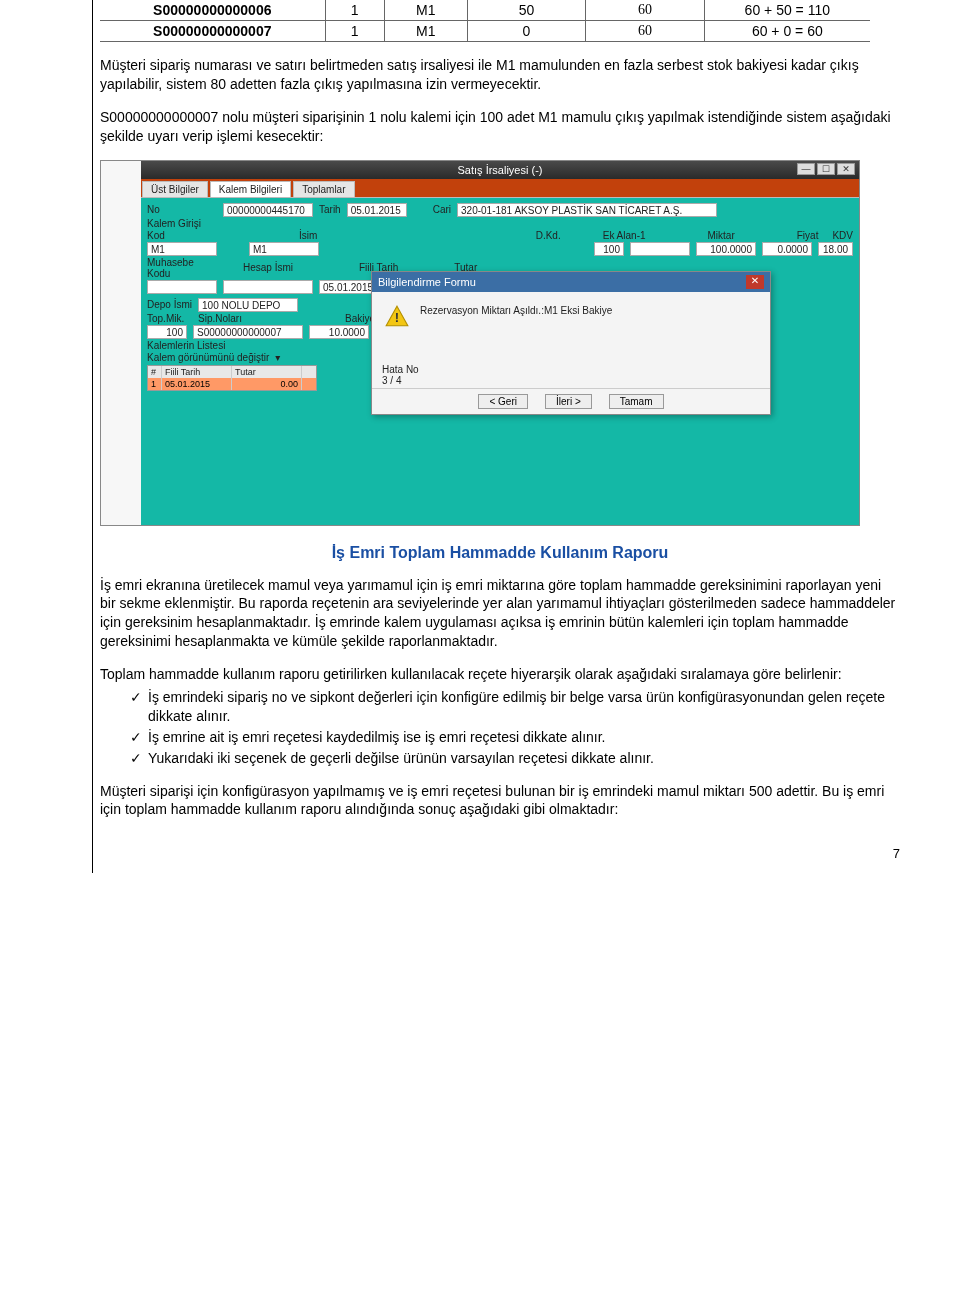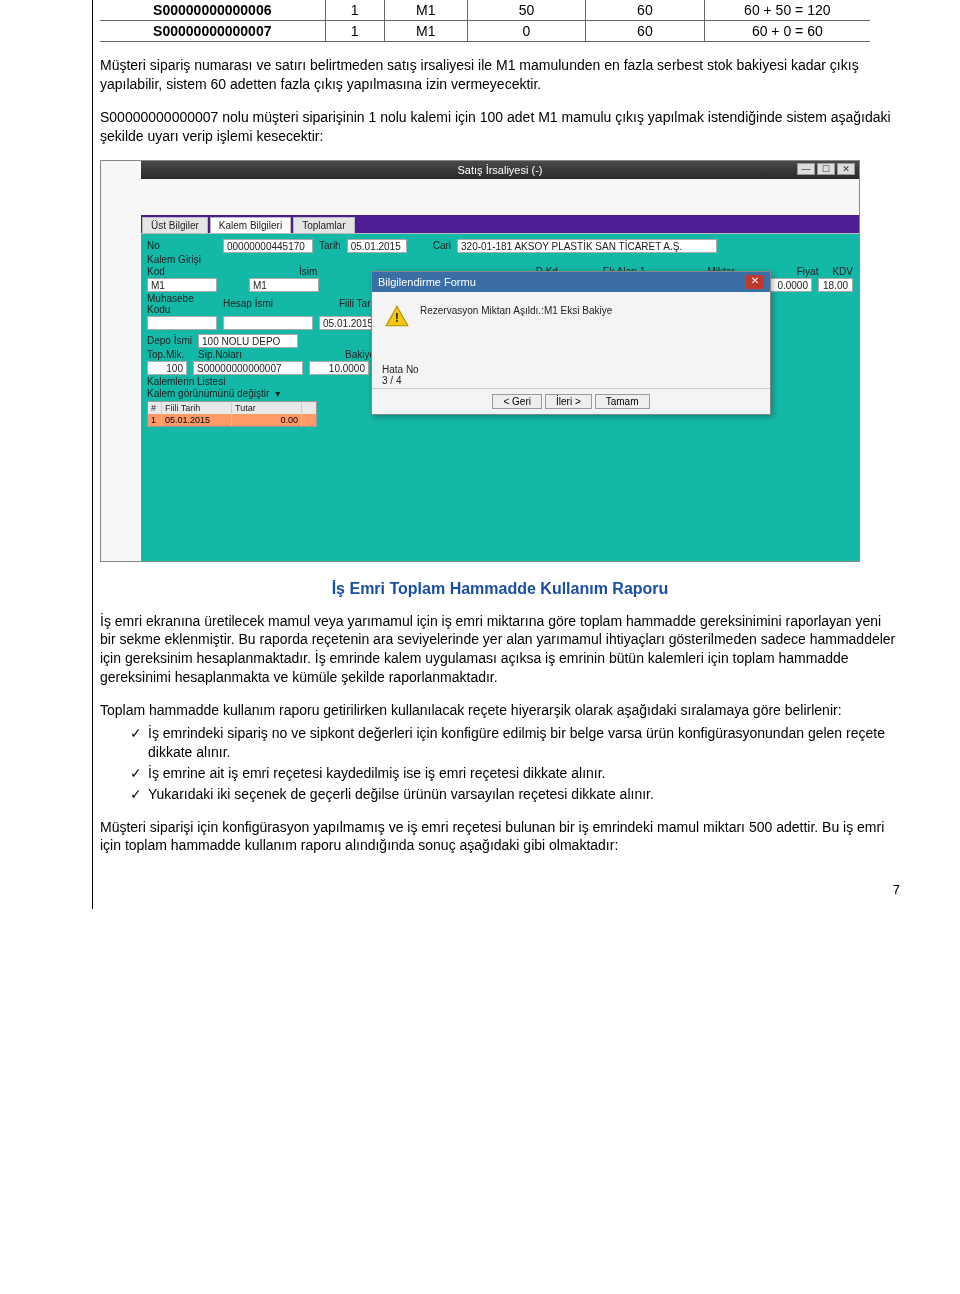--- a/index.html
+++ b/index.html
@@ -33,21 +33,21 @@
   .top-table td {
     border-bottom: 1px solid #666;
     padding: 2px 4px;
     font-size: 14px;
     white-space: nowrap;
   }
   .top-table td:first-child { font-weight: bold; text-align: center; width: 190px; border-right: 1px solid #666;}
   .top-table td:nth-child(2){ text-align:center; width:50px; border-right:1px solid #666;}
   .top-table td:nth-child(3){ text-align:center; width:70px; border-right:1px solid #666;}
   .top-table td:nth-child(4){ text-align:center; width:100px; border-right:1px solid #666;}
-  .top-table td:nth-child(5){ text-align:center; width:100px; border-right:1px solid #666;}
+  .top-table td:nth-child(5){ text-align:center; width:100px; border-right:1px solid #666;font-family:Liberation Serif, serif;}
   .top-table td:nth-child(6){ text-align:center; width:140px;}
   p.body { margin: 0 0 14px 0; line-height: 1.35; font-size: 14px; }
   .screenshot {
     border: 1px solid #888;
     background: #f7f7f7;
     margin: 8px 0 18px 0;
     width: 760px;
     font-family: Tahoma, Arial, sans-serif;
     font-size: 10px;
     color: #222;
@@ -71,23 +71,22 @@
     width: 18px; height: 12px;
     border: 1px solid #999;
     background: #ddd;
     font-size: 9px;
     line-height: 10px;
     text-align:center;
     color:#333;
   }
   .ss-tabs {
     display:flex;
-    background:#4c1d95;
+    background:#c2410c;
     border-bottom:1px solid #bbb;
-    margin-top:36px;
   }
   .ss-tabs div{
     padding:2px 8px;
     border:1px solid #bbb;
     border-bottom:none;
     margin:2px 1px 0 1px;
     background:#e5e5e5;
     font-size:10px;
   }
   .ss-tabs div.active{ background:#fff; }
@@ -152,21 +151,21 @@
   .modal-status{
     text-align:left;
     padding:2px 10px;
     font-size:10px;
   }
   .modal-foot{
     border-top:1px solid #ccc;
     padding:5px;
     display:flex;
     justify-content:center;
-    gap:3px;
+    gap:17px;
   }
   .modal-foot button{
     font-size:10px;
     padding:1px 10px;
     background:#eee;
     border:1px solid #999;
   }
   h3.section{
     color:#1a4fa3;
     font-size:16px;
@@ -207,34 +206,34 @@
 <div class="page">
 
   <table class="top-table">
     <tbody>
         <tr>
       <td>S00000000000006</td>
       <td>1</td>
       <td>M1</td>
       <td>50</td>
       <td>60</td>
-      <td>60 + 50 = 120</td>
+      <td>60 + 50 = 110</td>
     </tr>
     <tr>
       <td>S00000000000007</td>
       <td>1</td>
       <td>M1</td>
       <td>0</td>
       <td>60</td>
       <td>60 + 0 = 60</td>
     </tr>
   </tbody>
     </table>
 
-  <p class="body">Müşteri sipariş numarası ve satırı belirtmeden satış irsaliyesi ile M1 mamulunden en fazla serbest stok bakiyesi kadar çıkış yapılabilir, sistem 60 adetten fazla çıkış yapılmasına izin vermeyecektir.</p>
+  <p class="body">Müşteri sipariş numarası ve satırı belirtmeden satış irsaliyesi ile M1 mamulunden en fazla serbest stok bakiyesi kadar çıkış yapılabilir, sistem 80 adetten fazla çıkış yapılmasına izin vermeyecektir.</p>
   <p class="body">S00000000000007 nolu müşteri siparişinin 1 nolu kalemi için 100 adet M1 mamulu çıkış yapılmak istendiğinde sistem aşağıdaki şekilde uyarı verip işlemi kesecektir:</p>
 
   <div class="screenshot">
     <div class="ss-title">
       <span>Satış İrsaliyesi (-)</span>
       <div class="winbtns">
         <span>—</span>
         <span>☐</span>
         <span>✕</span>
       </div>
@@ -274,21 +273,21 @@
         <span class="ss-field" style="width:70px">M1</span>
         <span style="flex:1"></span>
         <span class="ss-field" style="width:30px;text-align:right">100</span>
         <span class="ss-field" style="width:60px"></span>
         <span class="ss-field" style="width:60px;text-align:right">100.0000</span>
         <span class="ss-field" style="width:50px;text-align:right">0.0000</span>
         <span class="ss-field" style="width:35px;text-align:center">18.00</span>
       </div>
       <div class="ss-row">
         <span class="ss-label">Muhasebe Kodu</span>
-        <span class="label-sm" style="">Hesap İsmi</span>
+        <span class="label-sm" style="margin-left:20px">Hesap İsmi</span>
         <span class="label-sm" style="margin-left:60px">Fiili Tarih</span>
         <span class="label-sm" style="margin-left:50px">Tutar</span>
       </div>
       <div class="ss-row">
         <span class="ss-field" style="width:70px"></span>
         <span class="ss-field" style="width:90px"></span>
         <span class="ss-field" style="width:60px">05.01.2015</span>
         <span class="ss-field" style="width:40px;text-align:right">0</span>
       </div>
       <div class="ss-row" style="margin-top:4px">

